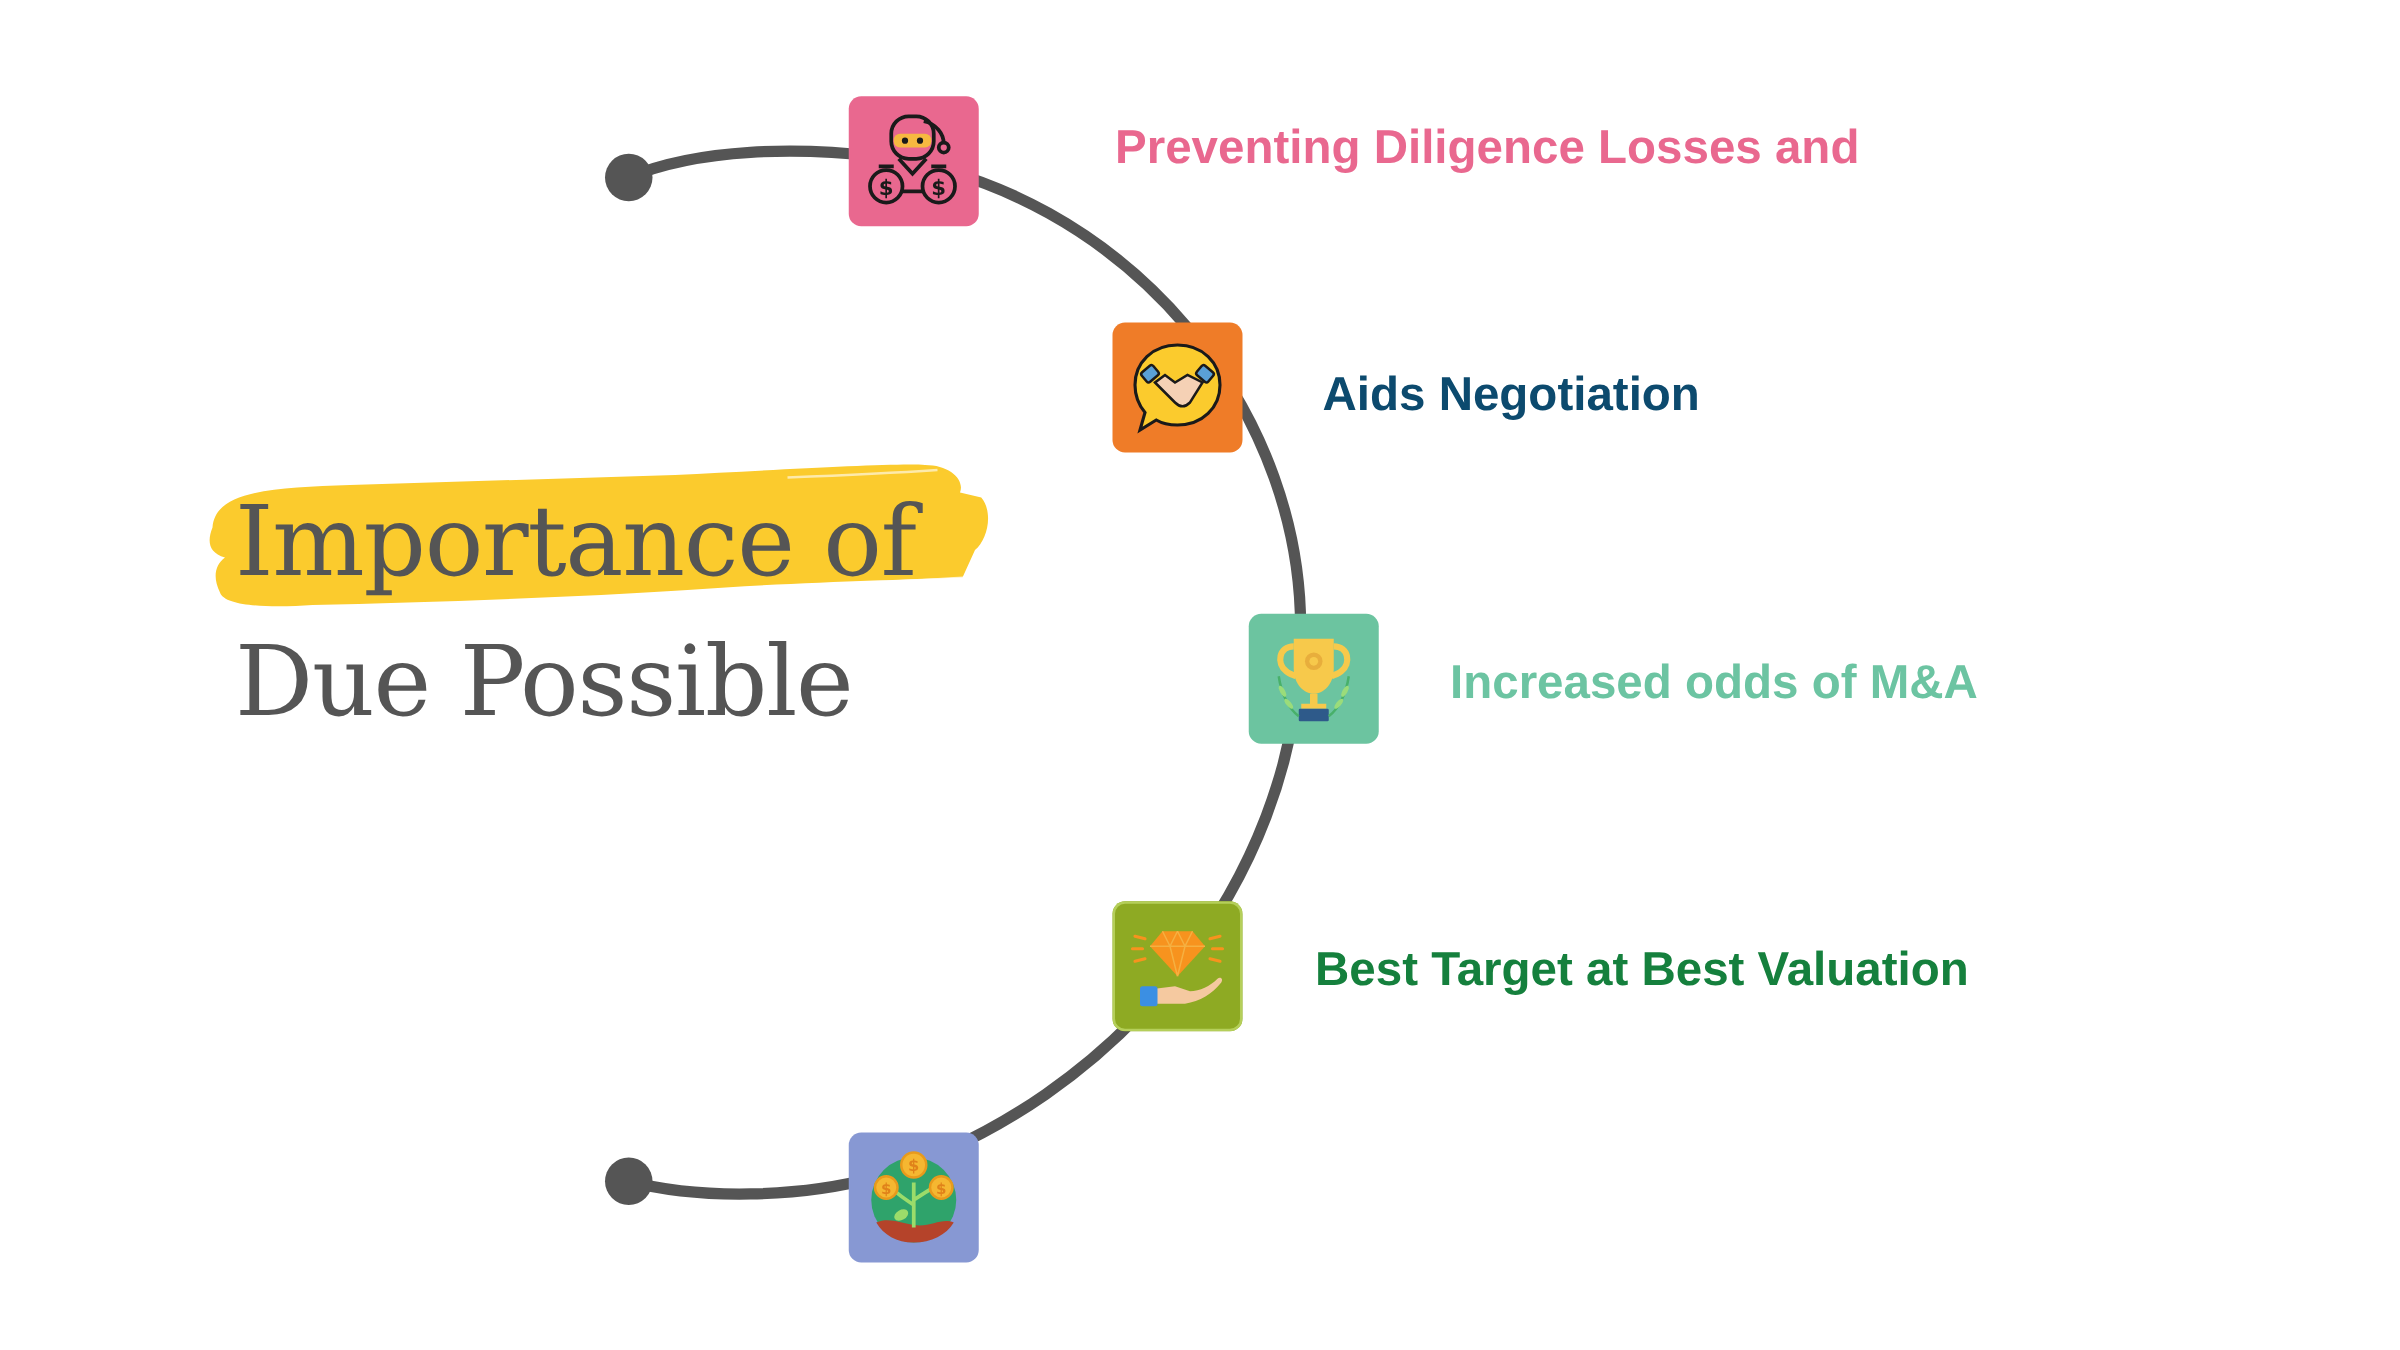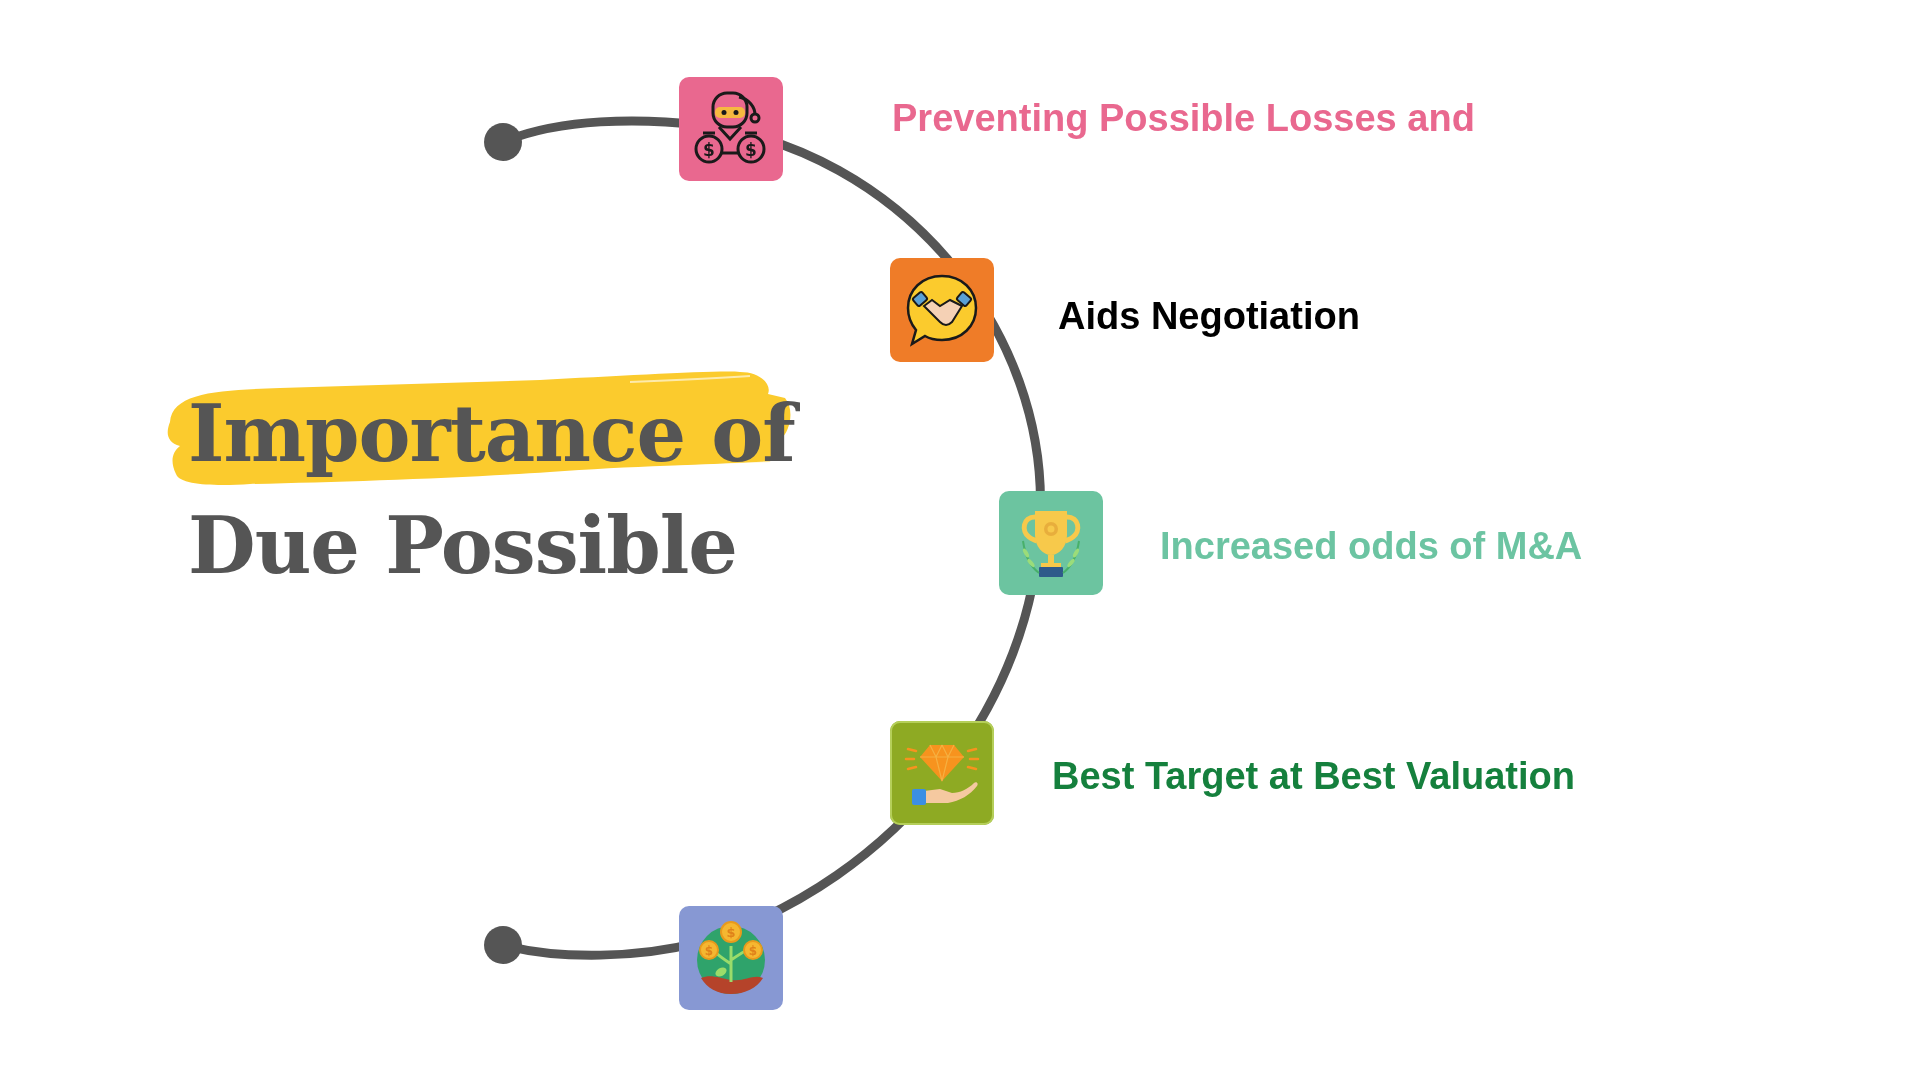--- a/index.html
+++ b/index.html
@@ -5,21 +5,21 @@
     html, body { margin: 0; padding: 0; }
     body {
       width: 1920px; height: 1080px; background: #ffffff; position: relative; overflow: hidden;
       font-family: "Liberation Sans", sans-serif;
     }
     .canvas { position: absolute; left: 0; top: 0; width: 1920px; height: 1080px; }
     svg.arc { position: absolute; left: 0; top: 0; }
     .title-block { position: absolute; left: 188px; top: 378px; }
     .title-line {
       font-family: "DejaVu Serif", "Liberation Serif", serif;
-      font-weight: bold; color: #555555;
+      font-weight: normal; color: #555555;
       font-size: 78px; line-height: 112px; letter-spacing: -1px;
       position: relative; white-space: nowrap;
     }
     .title-line.l1 { z-index: 2; }
     .highlight { position: absolute; left: 160px; top: 362px; z-index: 1; }
     .icon-box {
       position: absolute; width: 104px; height: 104px; border-radius: 10px;
       display: flex; align-items: center; justify-content: center; z-index: 3;
     }
     .label {
@@ -60,32 +60,32 @@
       <path d="M30,40 L41,52 L52,40" stroke="#1a1a1a" stroke-width="3" fill="none"></path>
       <circle cx="20" cy="62" r="13" fill="none" stroke="#1a1a1a" stroke-width="3"></circle>
       <circle cx="62" cy="62" r="13" fill="none" stroke="#1a1a1a" stroke-width="3"></circle>
       <path d="M14,46 L26,46 M56,46 L68,46" stroke="#1a1a1a" stroke-width="3"></path>
       <text x="20" y="69" font-size="17" font-weight="bold" text-anchor="middle" fill="#1a1a1a" font-family="DejaVu Sans, sans-serif">$</text>
       <text x="62" y="69" font-size="17" font-weight="bold" text-anchor="middle" fill="#1a1a1a" font-family="DejaVu Sans, sans-serif">$</text>
       <path d="M33,66 L49,66" stroke="#1a1a1a" stroke-width="3"></path>
     </svg>
   </div>
   <div class="label" style="left:892px; top:90px; color:#E9688F;">
-    <div>Preventing Possible Losses and</div>
+    <div>Preventing Diligence Losses and</div>
   </div>
 
   <div class="icon-box" style="left:890px; top:258px; background:#EF7C28;">
     <svg width="84" height="84" viewBox="0 0 84 84">
       <path d="M42,8 C62,8 76,22 76,40 C76,58 62,72 42,72 C36,72 30,71 25,68 L12,76 L16,62 C11,56 8,48 8,40 C8,22 22,8 42,8 Z" fill="#FBCB2D" stroke="#1a1a1a" stroke-width="2.5"></path>
       <rect x="14" y="26" width="12" height="10" rx="2" transform="rotate(-40 20 31)" fill="#5AA0D6" stroke="#1a1a1a" stroke-width="2"></rect>
       <rect x="58" y="26" width="12" height="10" rx="2" transform="rotate(40 64 31)" fill="#5AA0D6" stroke="#1a1a1a" stroke-width="2"></rect>
       <path d="M24,38 L40,54 C44,58 48,58 52,54 L62,38 L50,32 L40,38 L32,32 Z" fill="#F5D1B5" stroke="#1a1a1a" stroke-width="2"></path>
     </svg>
   </div>
-  <div class="label" style="left:1058px; top:288px; color:#000000;">
+  <div class="label" style="left:1058px; top:288px; color:#0c4a6e;">
     <div>Aids Negotiation</div>
   </div>
 
   <div class="icon-box" style="left:999px; top:491px; background:#6CC4A0;">
     <svg width="84" height="84" viewBox="0 0 84 84">
       <path d="M26,10 L58,10 L58,34 C58,46 50,54 42,54 C34,54 26,46 26,34 Z" fill="#F7C94B"></path>
       <path d="M26,16 C14,16 12,30 20,36 C22,38 26,39 28,40" stroke="#F7C94B" stroke-width="5" fill="none"></path>
       <path d="M58,16 C70,16 72,30 64,36 C62,38 58,39 56,40" stroke="#F7C94B" stroke-width="5" fill="none"></path>
       <circle cx="42" cy="28" r="7" fill="#E8AE3C"></circle>
       <circle cx="42" cy="28" r="3.5" fill="#F7C94B"></circle>

